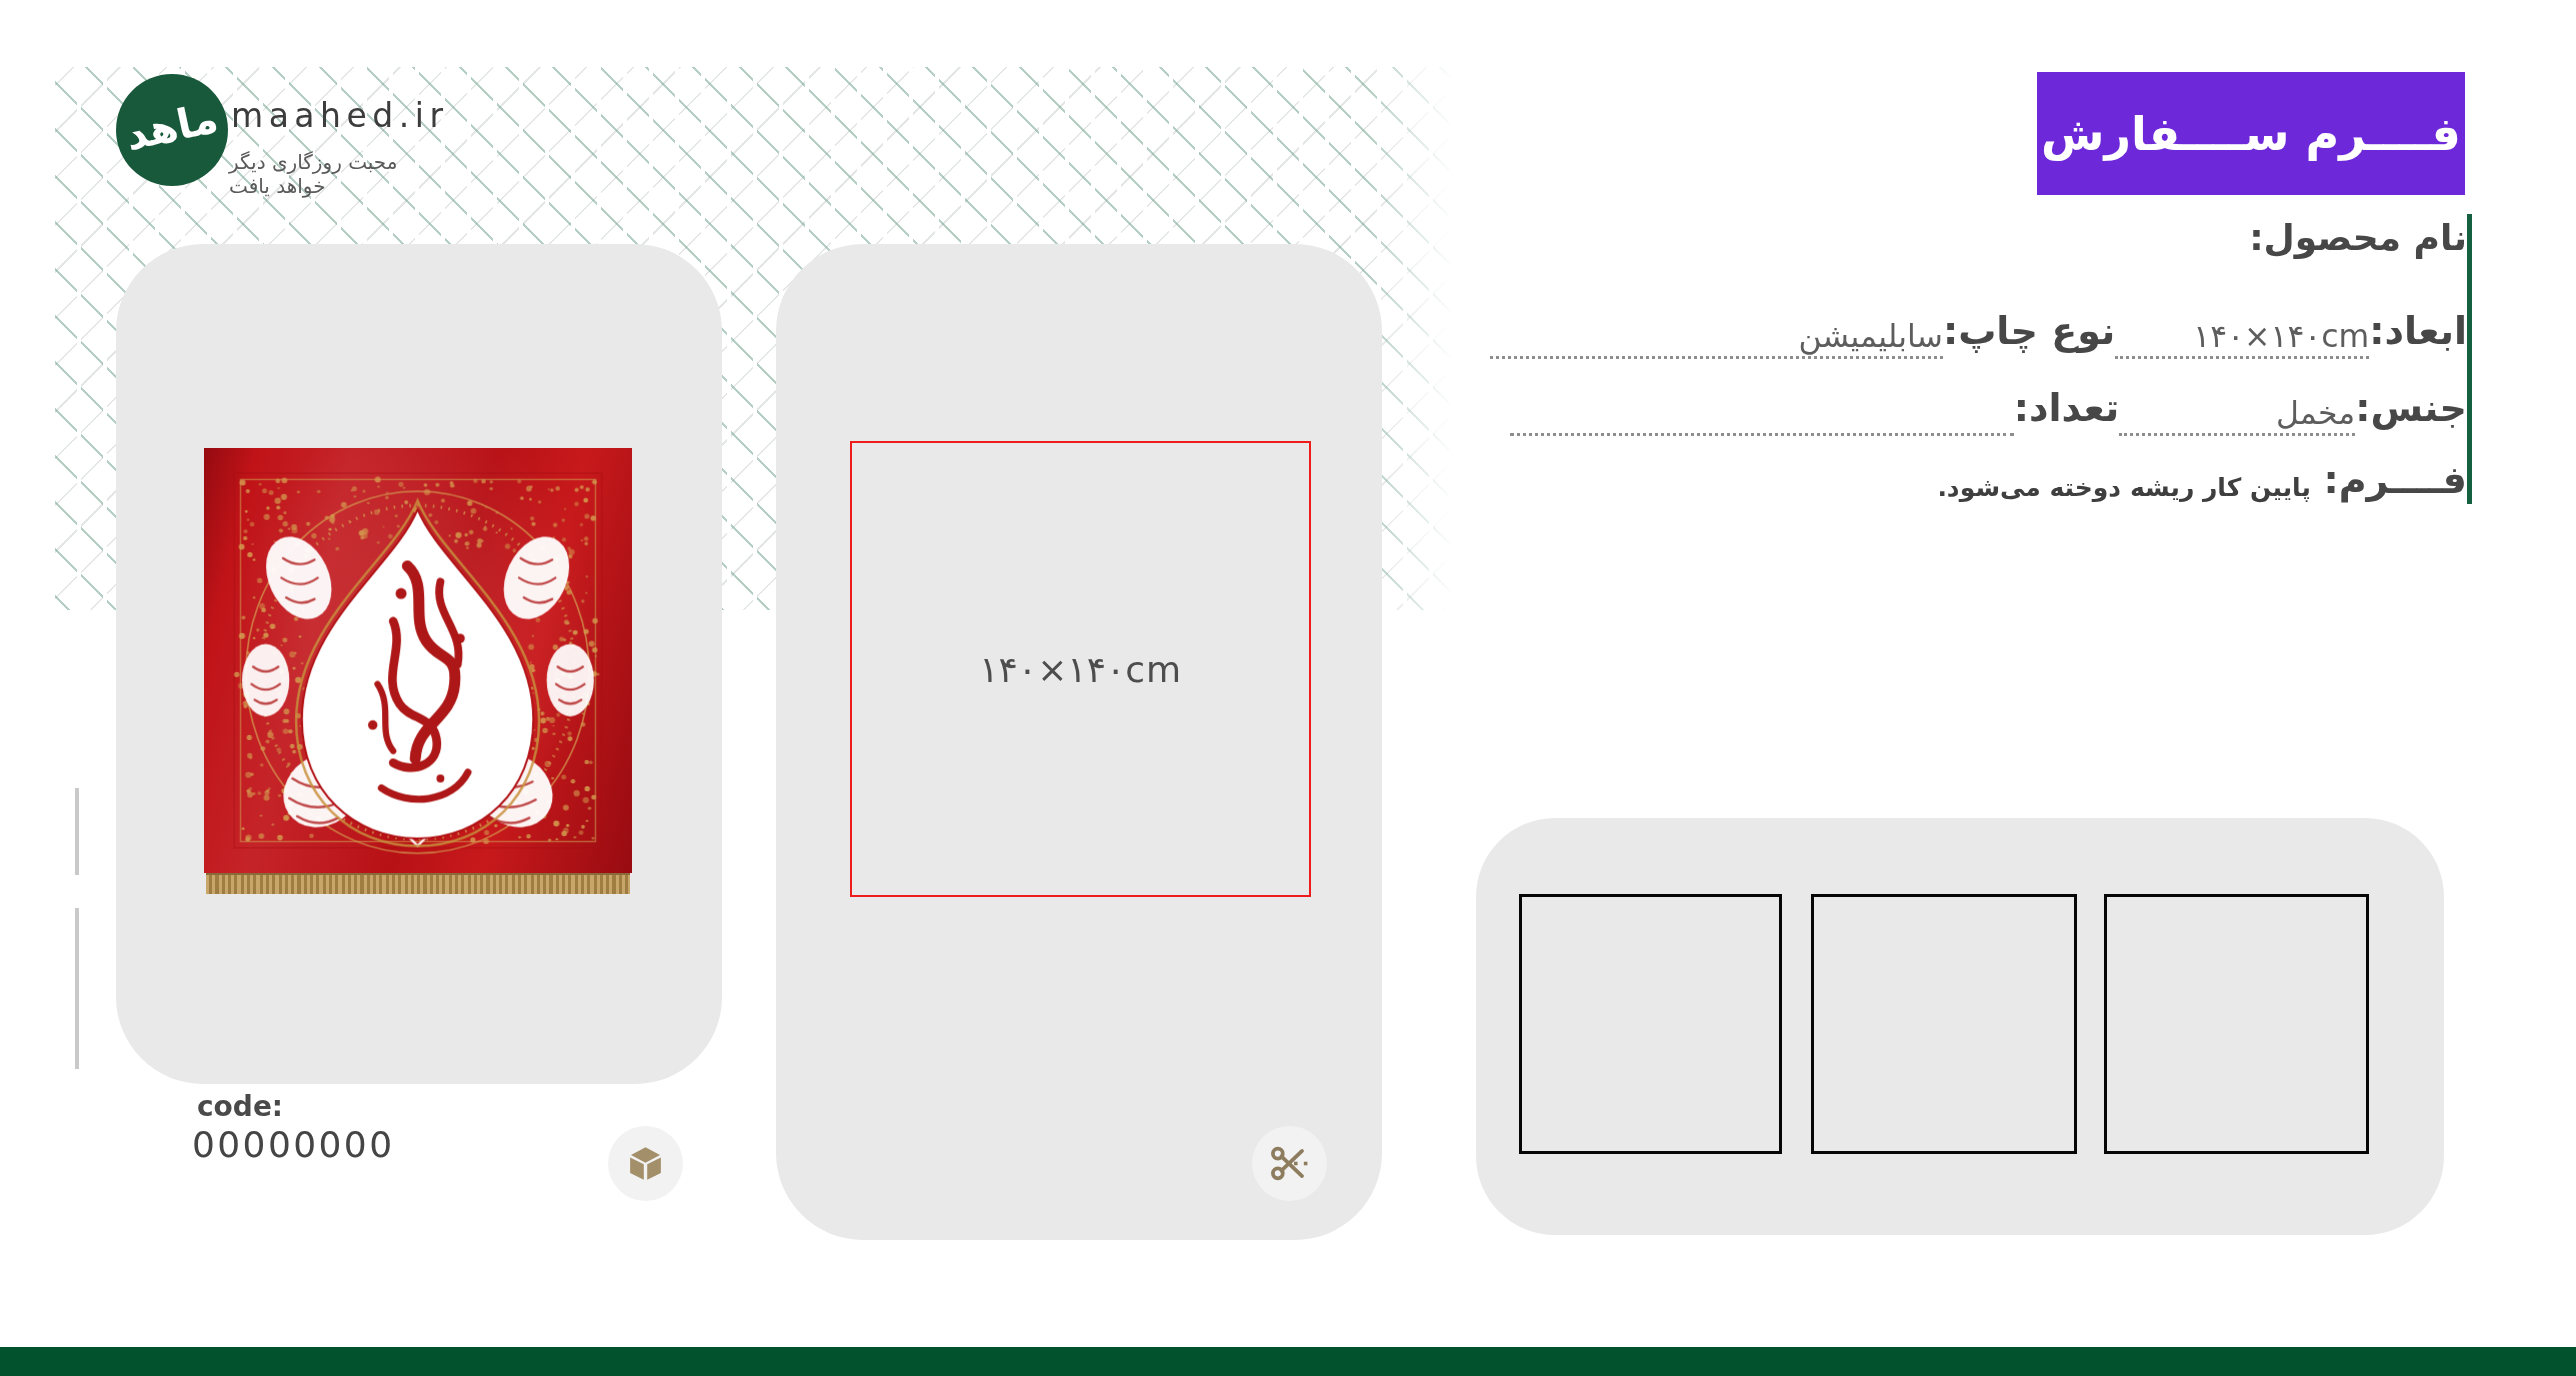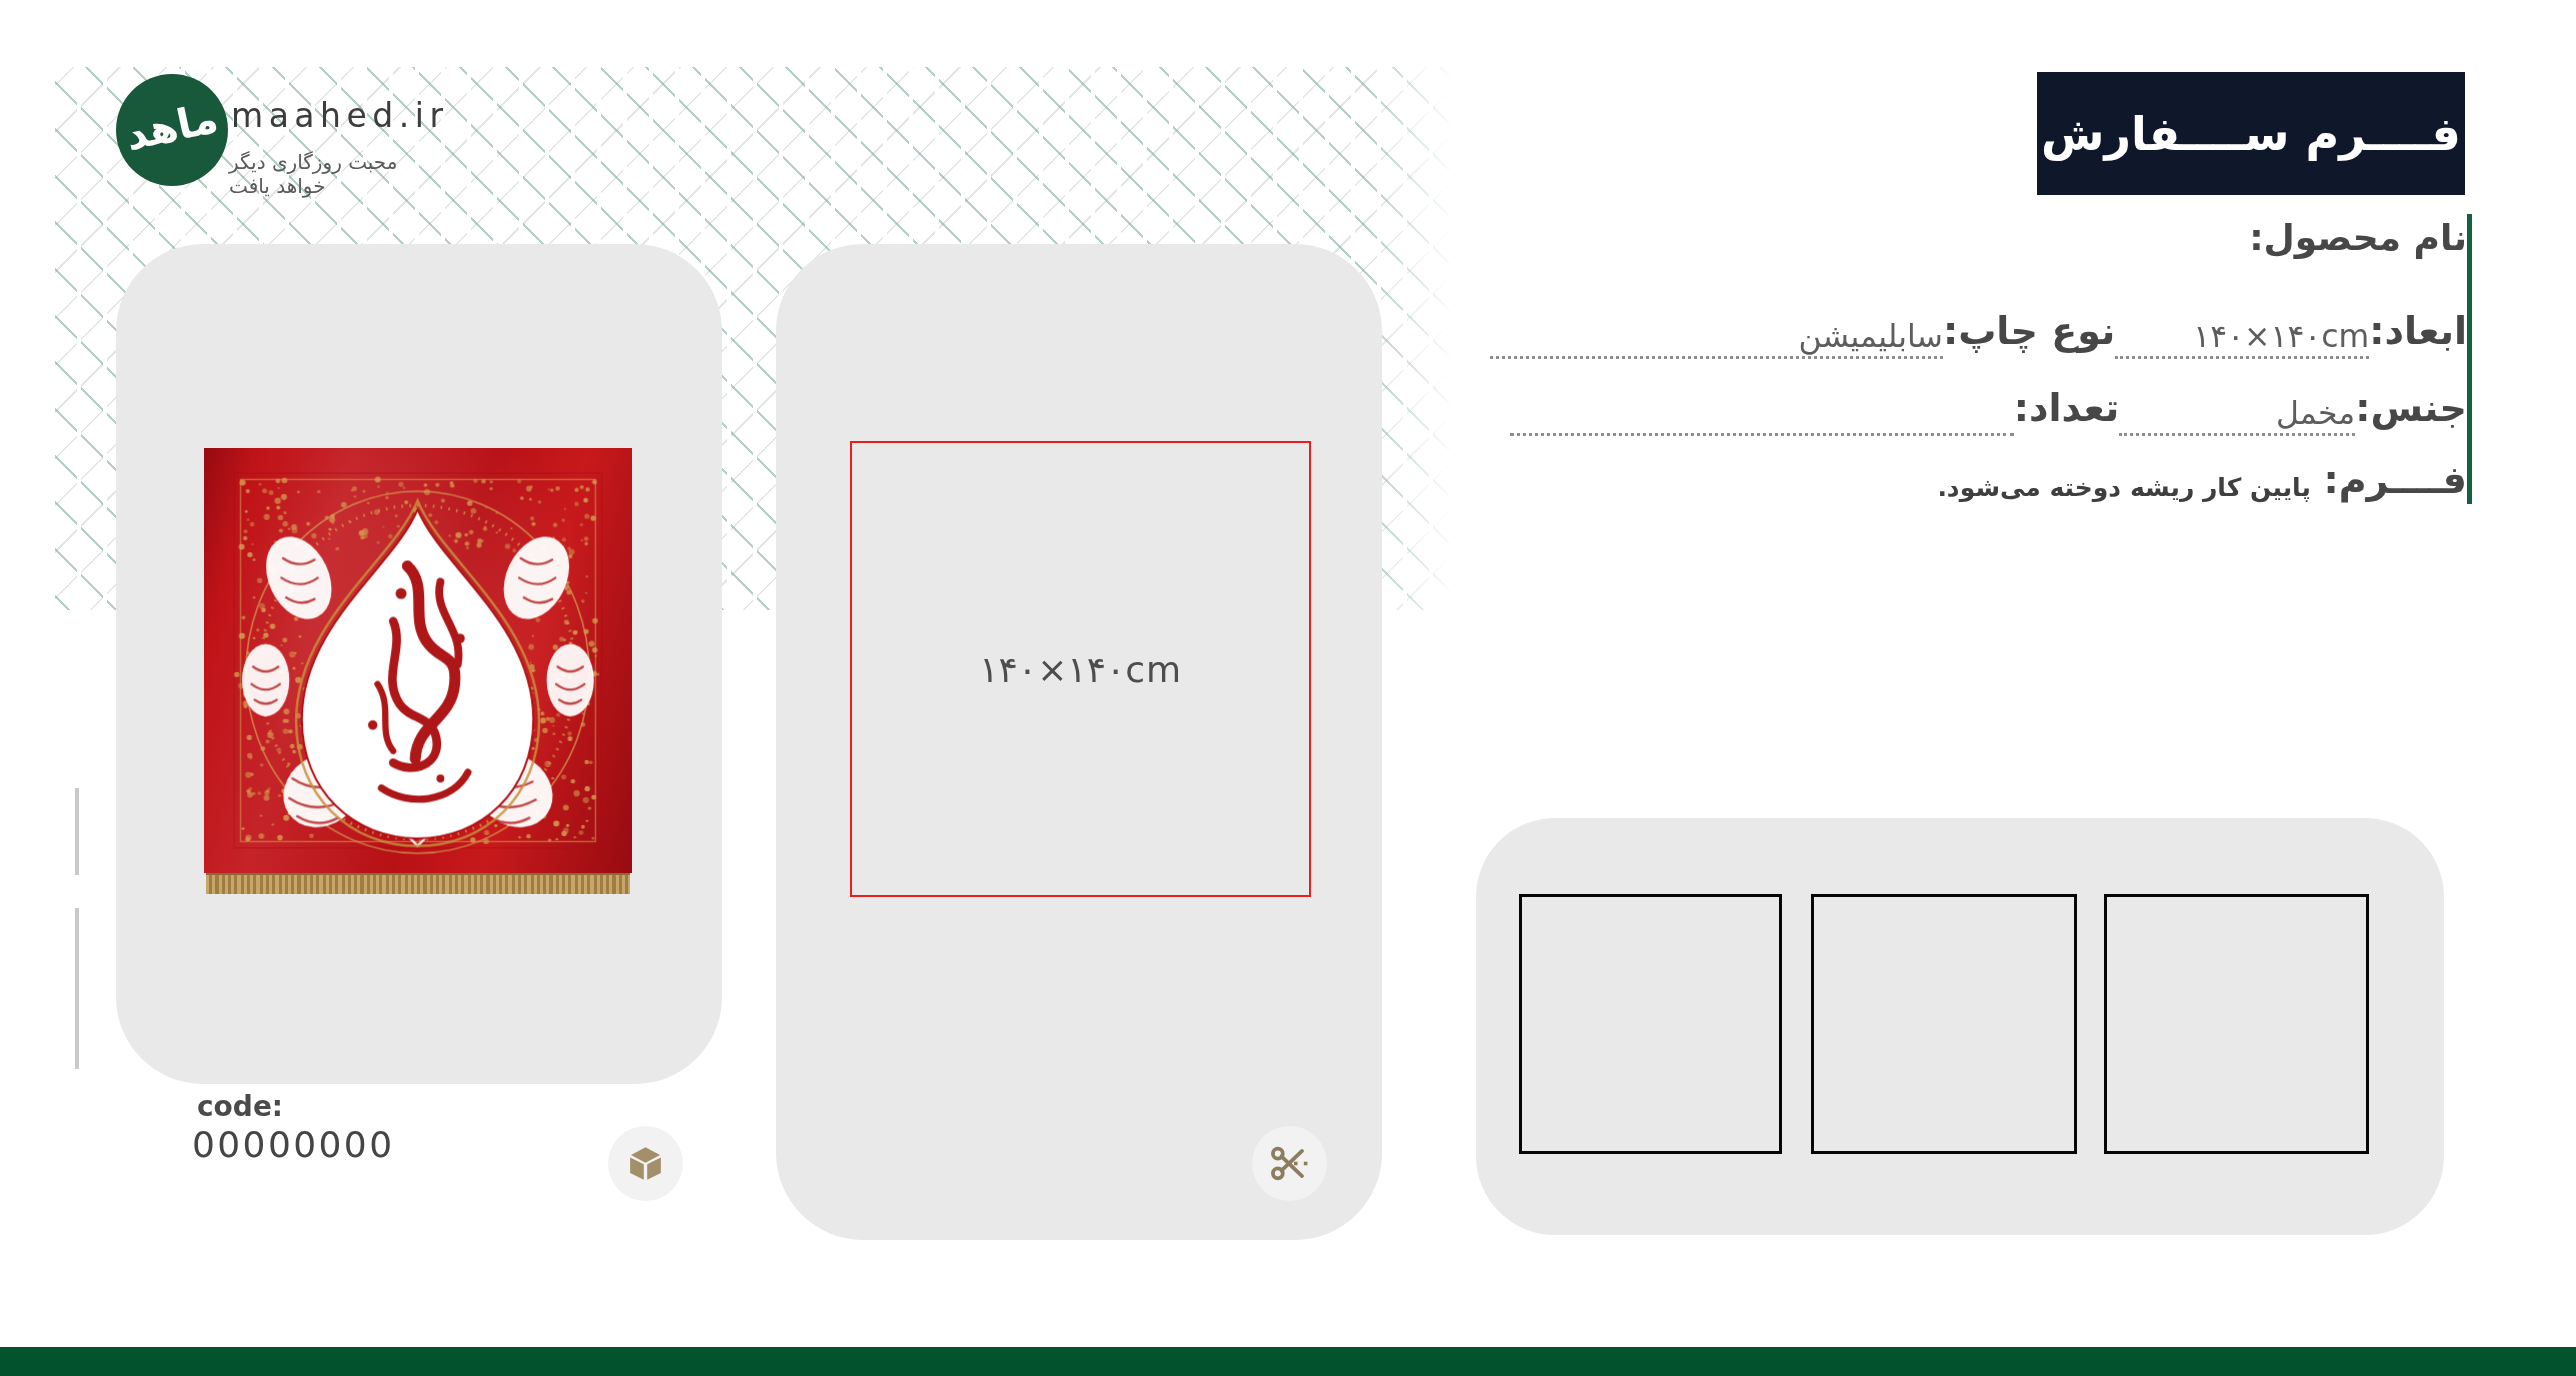--- a/index.html
+++ b/index.html
@@ -78,21 +78,21 @@
   .size-text{font-size:36px;color:#4d4d4d;letter-spacing:0.8px;}
 
   
   .sq{top:76px;height:260px;border:3.2px solid #060606;box-sizing:border-box;background:transparent;}
   .sq1{left:43px;width:263px;}
   .sq2{left:335px;width:266px;}
   .sq3{left:628px;width:265px;}
 
   
   .form-header{
-    left:2037px;top:72px;width:428px;height:123px;background:#0f172a;z-index:3;
+    left:2037px;top:72px;width:428px;height:123px;background:#6d28d9;z-index:3;
     display:flex;align-items:center;justify-content:center;
   }
   .form-header span{color:#ffffff;font-size:46px;font-weight:bold;direction:rtl;}
   .green-rule{left:2467px;top:214px;width:4.7px;height:290px;background:#156040;z-index:3;}
 
   .fline{right:109px;display:flex;align-items:flex-end;z-index:3;}
   .f-product{top:209px;height:55px;}
   .f-row2{top:309px;height:50px;}
   .f-row3{top:386px;height:50px;}
   .f-notes{top:454px;height:54px;}

